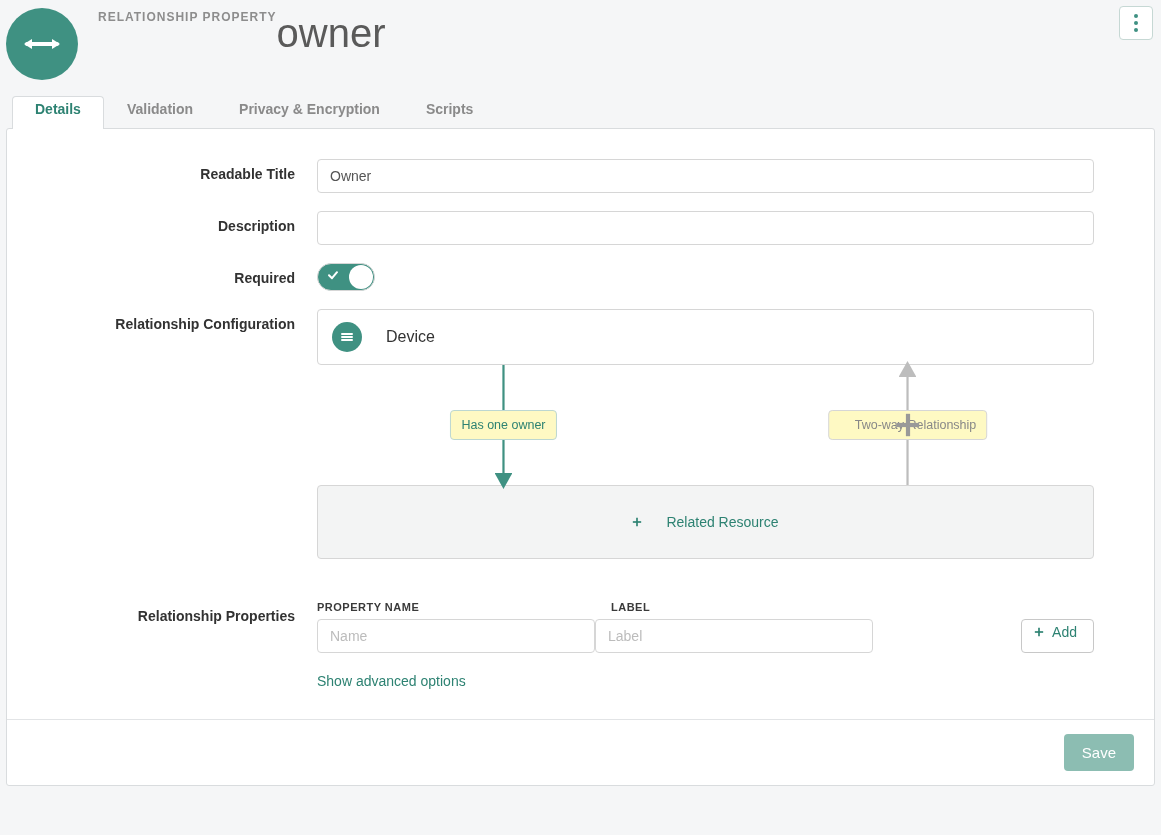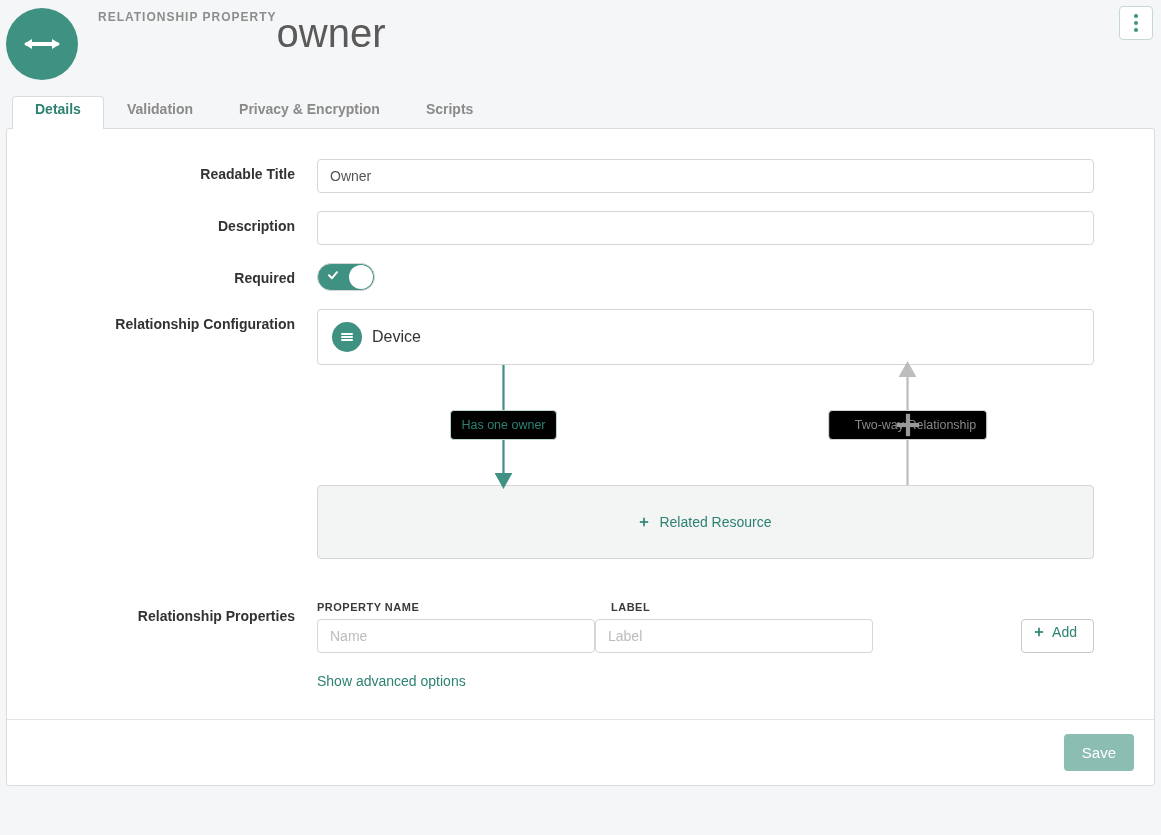--- a/index.html
+++ b/index.html
@@ -152,21 +152,21 @@
     top: 50%; left: 9px;
     transform: translateY(-55%);
   }
   
   .rel-box {
     border: 1px solid #d6d6d6;
     border-radius: 4px;
     padding: 12px 14px;
     display: flex;
     align-items: center;
-    gap: 10px;
+    gap: 24px;
     background: #fff;
   }
   .rel-box.shaded {
     background: #f3f4f4;
     justify-content: center;
     cursor: pointer;
     color: #2d8272;
     font-weight: 500;
     height: 74px;
   }
@@ -192,21 +192,21 @@
     width: 100%;
     height: 100%;
     overflow: visible;
   }
   .badge {
     position: absolute;
     top: 50%;
     transform: translate(-50%, -50%);
     border: 1px solid #d6d6d6;
     border-radius: 4px;
-    background: #000000;
+    background: #fef9c3;
     font-size: 12.5px;
     padding: 7px 10px;
     display: flex;
     align-items: center;
     gap: 6px;
     white-space: nowrap;
   }
   .badge.left { left: 24%; color: #2d8272; border-color:#bcd7d1; }
   .badge.right { left: 76%; color: #888; cursor: pointer; }
   .plus-mini {

